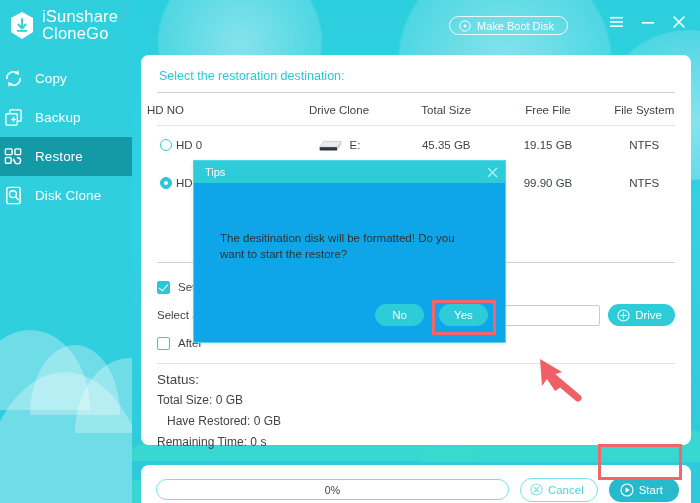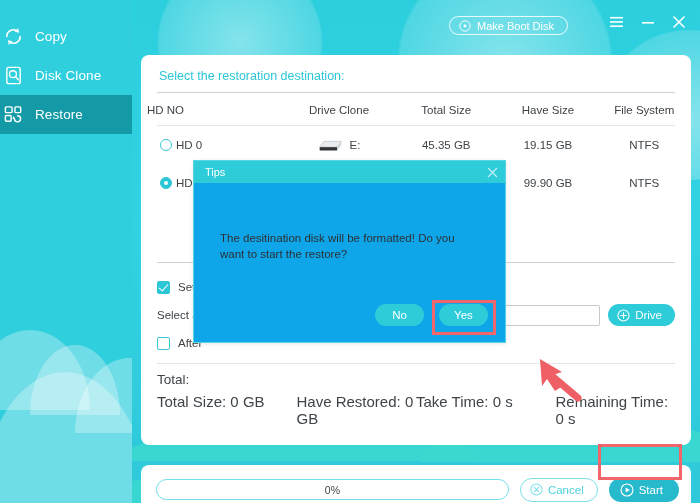--- a/index.html
+++ b/index.html
@@ -218,23 +218,23 @@
     font-size: 11.5px;
     cursor: pointer;
     flex: none;
   }
 
   
   .status { padding: 8px 16px 0 16px; }
   .status-h { font-size: 13.5px; color: #3f4448; margin-bottom: 6px; }
   .status-grid {
     display: grid;
-    grid-template-columns: 1fr 1fr 1fr 1fr;
+    grid-template-columns: 1fr;
     row-gap: 7px;
-    font-size: 15px;
+    font-size: 12px;
     color: #3f4448;
   }
   .status-grid div:nth-child(even) { padding-left: 10px; }
 
   
   .bottombar {
     display: flex; align-items: center;
     height: 49px;
     padding: 0 12px 0 15px;
     gap: 11px;
@@ -346,48 +346,67 @@
   <div class="tree sm" style="left:602px; top:424px;"></div>
   <div class="tree" style="left:619px; top:419px;"></div>
   <div class="tree sm" style="left:648px; top:424px;"></div>
 
   <div class="sidebar">
     <div class="sb-cloud" style="left:-30px; top:330px; width:120px; height:80px;"></div>
     <div class="sb-cloud" style="left:30px;  top:345px; width:90px;  height:70px;"></div>
     <div class="sb-cloud" style="left:75px;  top:358px; width:110px; height:75px;"></div>
     <div class="sb-cloud" style="left:-20px; top:372px; width:170px; height:140px;"></div>
 
+    <div class="logo">
+      <svg class="logo-mark" viewBox="0 0 26 29">
+        <path d="M13 1 L24 7 L24 21 L13 28 L2 21 L2 7 Z" fill="#ffffff"></path>
+        <path d="M13 8 L13 17 M9.5 13.5 L13 17.5 L16.5 13.5" stroke="#35cfdd" stroke-width="2" fill="none" stroke-linecap="round" stroke-linejoin="round"></path>
+        <rect x="8" y="19" width="10" height="1.8" fill="#35cfdd"></rect>
+      </svg>
+      <div class="logo-text">
+        <div>iSunshare</div>
+        <div>CloneGo</div>
+      </div>
+    </div>
 
     <div class="nav">
       <div class="nav-item">
         <svg class="nav-ico" viewBox="0 0 22 22">
           <path d="M4 11a7 7 0 0 1 12-4.9" stroke="#fff" stroke-width="1.7" fill="none" stroke-linecap="round"></path>
           <path d="M18 11a7 7 0 0 1-12 4.9" stroke="#fff" stroke-width="1.7" fill="none" stroke-linecap="round"></path>
           <path d="M16 2.2 L16.4 6.6 L12 6.2 Z" fill="#fff"></path>
           <path d="M6 19.8 L5.6 15.4 L10 15.8 Z" fill="#fff"></path>
         </svg>
         <span class="nav-label">Copy</span>
       </div>
       <div class="nav-item">
         <svg class="nav-ico" viewBox="0 0 22 22">
-          <rect x="4" y="2.5" width="14" height="17" rx="2" stroke="#fff" stroke-width="1.5" fill="none"></rect>
-          <circle cx="10.4" cy="9.6" r="3.6" stroke="#fff" stroke-width="1.4" fill="none"></circle>
-          <path d="M13.2 12.4 L16 15.4" stroke="#fff" stroke-width="1.6" stroke-linecap="round"></path>
-        </svg>
-        <span class="nav-label">Disk Clone</span>
+          <rect x="7" y="3" width="12" height="12" rx="1.5" stroke="#fff" stroke-width="1.5" fill="none"></rect>
+          <rect x="3" y="7" width="12" height="12" rx="1.5" stroke="#fff" stroke-width="1.5" fill="#30cfdd"></rect>
+          <path d="M9 13h4M11 11v4" stroke="#fff" stroke-width="1.5" stroke-linecap="round"></path>
+        </svg>
+        <span class="nav-label">Backup</span>
       </div>
       <div class="nav-item active">
         <svg class="nav-ico" viewBox="0 0 22 22">
           <rect x="2.5" y="3" width="7" height="6" rx="1" stroke="#fff" stroke-width="1.5" fill="none"></rect>
           <rect x="12.5" y="3" width="6" height="6" rx="1" stroke="#fff" stroke-width="1.5" fill="none"></rect>
           <rect x="2.5" y="12" width="6" height="6" rx="1" stroke="#fff" stroke-width="1.5" fill="none"></rect>
           <path d="M12 15.5a3.2 3.2 0 1 0 3.2-3.2" stroke="#fff" stroke-width="1.5" fill="none" stroke-linecap="round"></path>
           <path d="M11.3 12.6 L12.6 15.4 L9.6 15.4 Z" fill="#fff"></path>
         </svg>
         <span class="nav-label">Restore</span>
+      </div>
+      <div class="nav-item">
+        <svg class="nav-ico" viewBox="0 0 22 22">
+          <rect x="4" y="2.5" width="14" height="17" rx="2" stroke="#fff" stroke-width="1.5" fill="none"></rect>
+          <circle cx="10.4" cy="9.6" r="3.6" stroke="#fff" stroke-width="1.4" fill="none"></circle>
+          <path d="M13.2 12.4 L16 15.4" stroke="#fff" stroke-width="1.6" stroke-linecap="round"></path>
+        </svg>
+        <span class="nav-label">Disk Clone</span>
       </div>
     </div>
   </div>
 
   <div class="titlebar">
     <div class="bootdisk">
       <svg width="12" height="12" viewBox="0 0 14 14">
         <circle cx="7" cy="7" r="6" stroke="#fff" stroke-width="1.1" fill="none"></circle>
         <circle cx="7" cy="7" r="1.7" fill="#fff"></circle>
       </svg>
@@ -422,21 +441,21 @@
           <col style="width:20%">
           <col style="width:19%">
           <col style="width:18%">
           <col style="width:17%">
       </colgroup>
       <thead>
         <tr>
           <th>HD NO</th>
           <th>Drive Clone</th>
           <th>Total Size</th>
-          <th>Have Size</th>
+          <th>Free File</th>
           <th>File System</th>
         </tr>
       </thead>
     </table>
     <div class="rule light" style="margin-top:-1px"></div>
 
     <table class="drives">
       <colgroup>
         <col style="width:26%">
           <col style="width:20%">
@@ -510,25 +529,24 @@
       </div>
       <div class="opt-row">
         <span class="cb"></span>
         <span>After</span>
       </div>
     </div>
 
     <div class="rule light" style="margin-top:6px"></div>
 
     <div class="status">
-      <div class="status-h">Total:</div>
+      <div class="status-h">Status:</div>
       <div class="status-grid">
         <div>Total Size: 0 GB</div>
         <div>Have Restored: 0 GB</div>
-        <div>Take Time: 0 s</div>
         <div>Remaining Time: 0 s</div>
       </div>
     </div>
   </div>
 
   <div class="panel panel-bottom">
     <div class="bottombar">
       <div class="progress">
         <div class="progress-txt">0%</div>
       </div>

